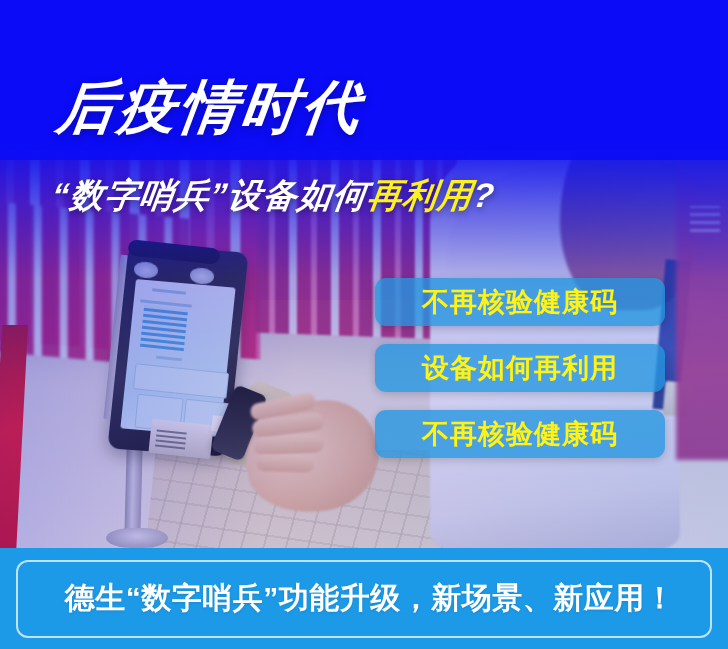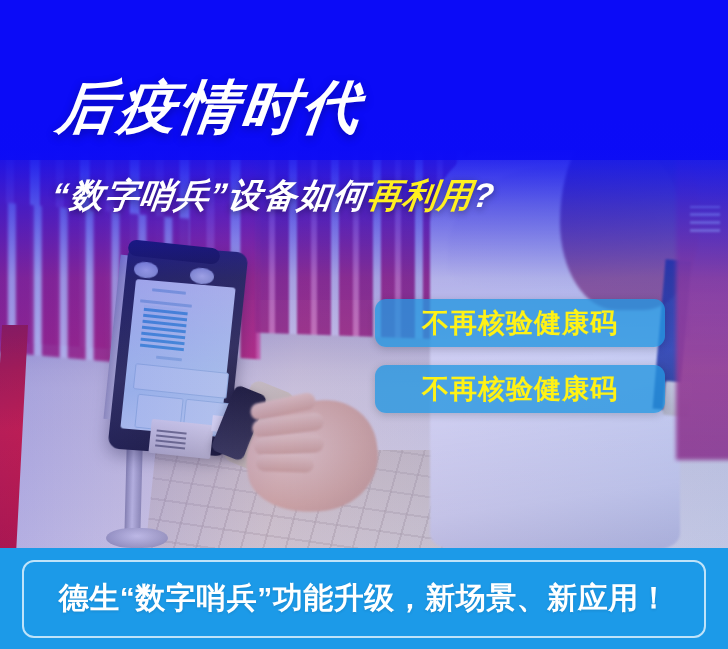--- a/index.html
+++ b/index.html
@@ -263,21 +263,21 @@
     letter-spacing:1px;
     white-space:nowrap;
     text-shadow:0 2px 7px rgba(0,0,0,.42);
     line-height:1;
   }
   .subline .hl{color:#FFF01F;}
   .subline .qmark{color:#ffffff;}
 
   
   .pills{
-    position:absolute;left:375px;top:299px;width:290px;
+    position:absolute;left:375px;top:278px;width:290px;
     display:flex;flex-direction:column;gap:18px;
   }
   .pill{
     height:48px;border-radius:11px;
     background:rgba(36,150,224,.78);
     display:flex;align-items:center;justify-content:center;
     color:#FFF215;font-size:27px;font-weight:bold;
     letter-spacing:1px;
     box-shadow:0 2px 8px rgba(0,0,0,.18);
     white-space:nowrap;
@@ -286,21 +286,21 @@
   
   .bottombar{
     position:absolute;left:0;top:548px;width:728px;height:101px;
     background:#1C9AE8;
     display:flex;align-items:center;justify-content:center;
   }
   .bottombar-inner{
     width:680px;height:74px;
     border:2px solid rgba(255,255,255,.72);
     border-radius:12px;
-    display:flex;align-items:center;justify-content:center;
+    display:flex;align-items:center;justify-content:center;padding-left:12px;
   }
   .bottombar-text{
     color:#ffffff;font-size:30px;font-weight:bold;letter-spacing:.5px;
     white-space:nowrap;
     text-shadow:0 1px 3px rgba(0,0,0,.12);
   }
 </style>
 </head>
 <body>
 
@@ -362,20 +362,21 @@
   <div class="top-block"></div>
 
   <div class="headline">后疫情时代</div>
 
   <div class="subline">
     <span>“数字哨兵”设备如何</span><span class="hl">再利用</span><span class="qmark">?</span>
   </div>
 
   <div class="pills">
     <div class="pill">不再核验健康码</div>
+    <div class="pill">设备如何再利用</div>
     <div class="pill">不再核验健康码</div>
   </div>
 
   <div class="bottombar">
     <div class="bottombar-inner">
       <div class="bottombar-text">德生“数字哨兵”功能升级，新场景、新应用！</div>
     </div>
   </div>
 
 </div>

